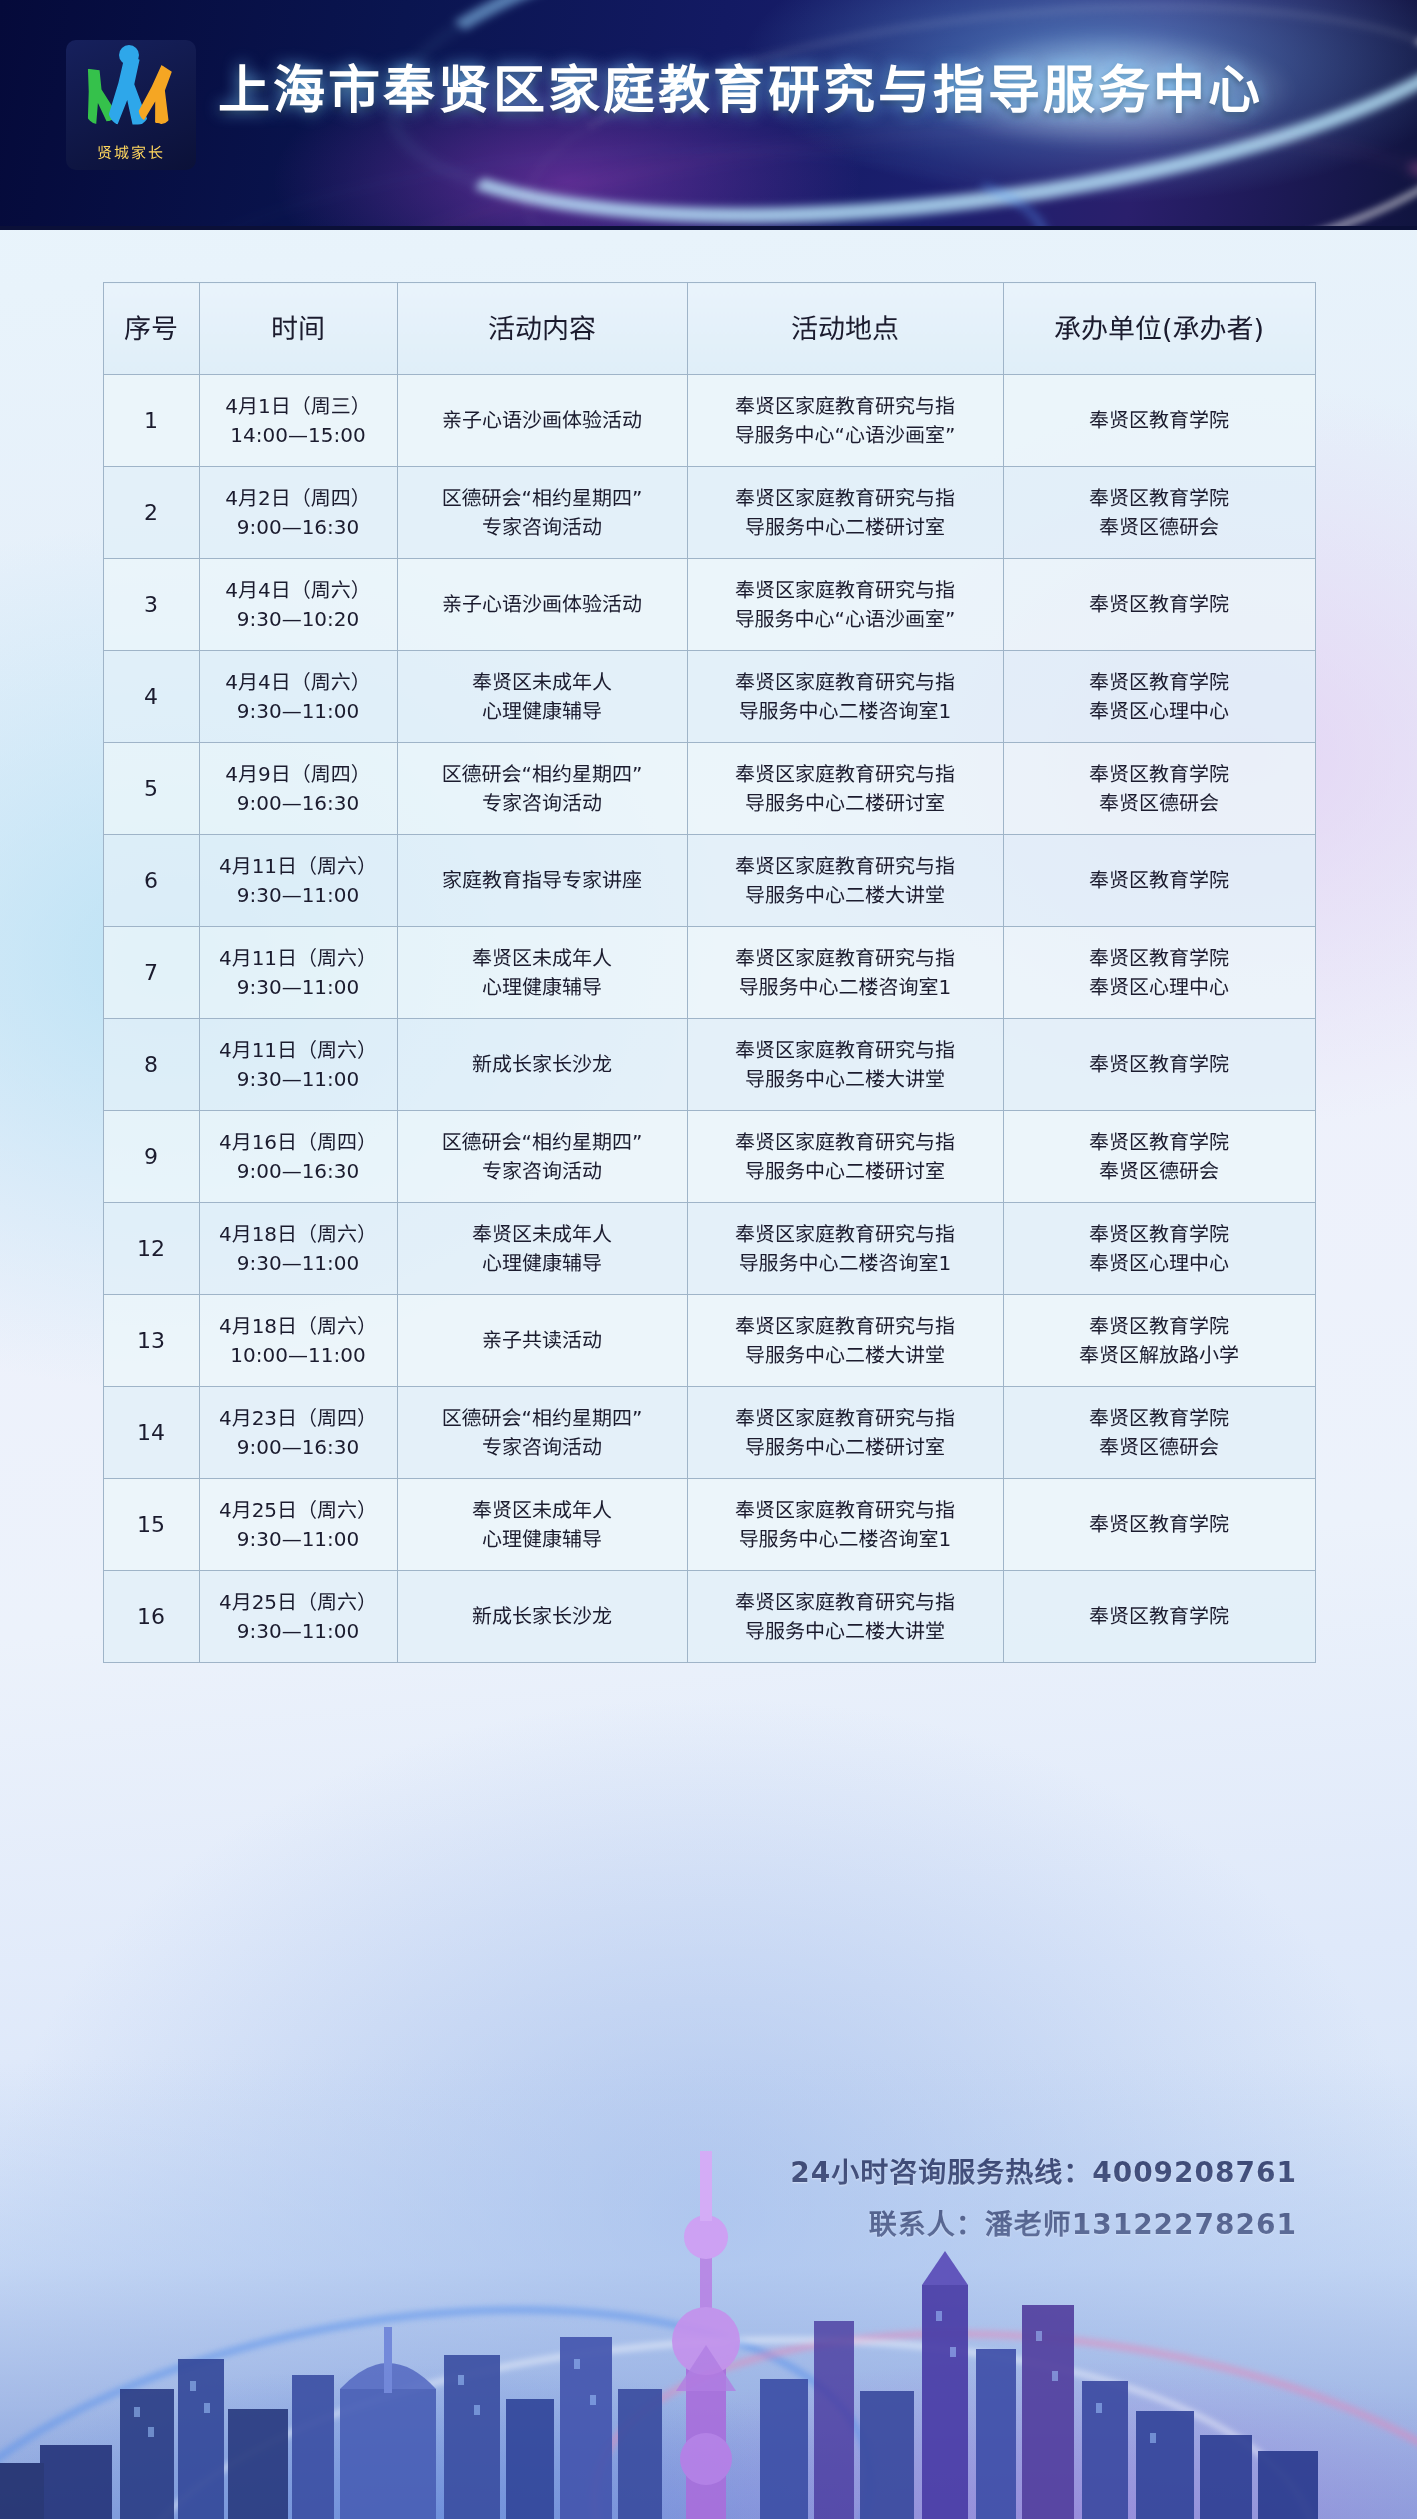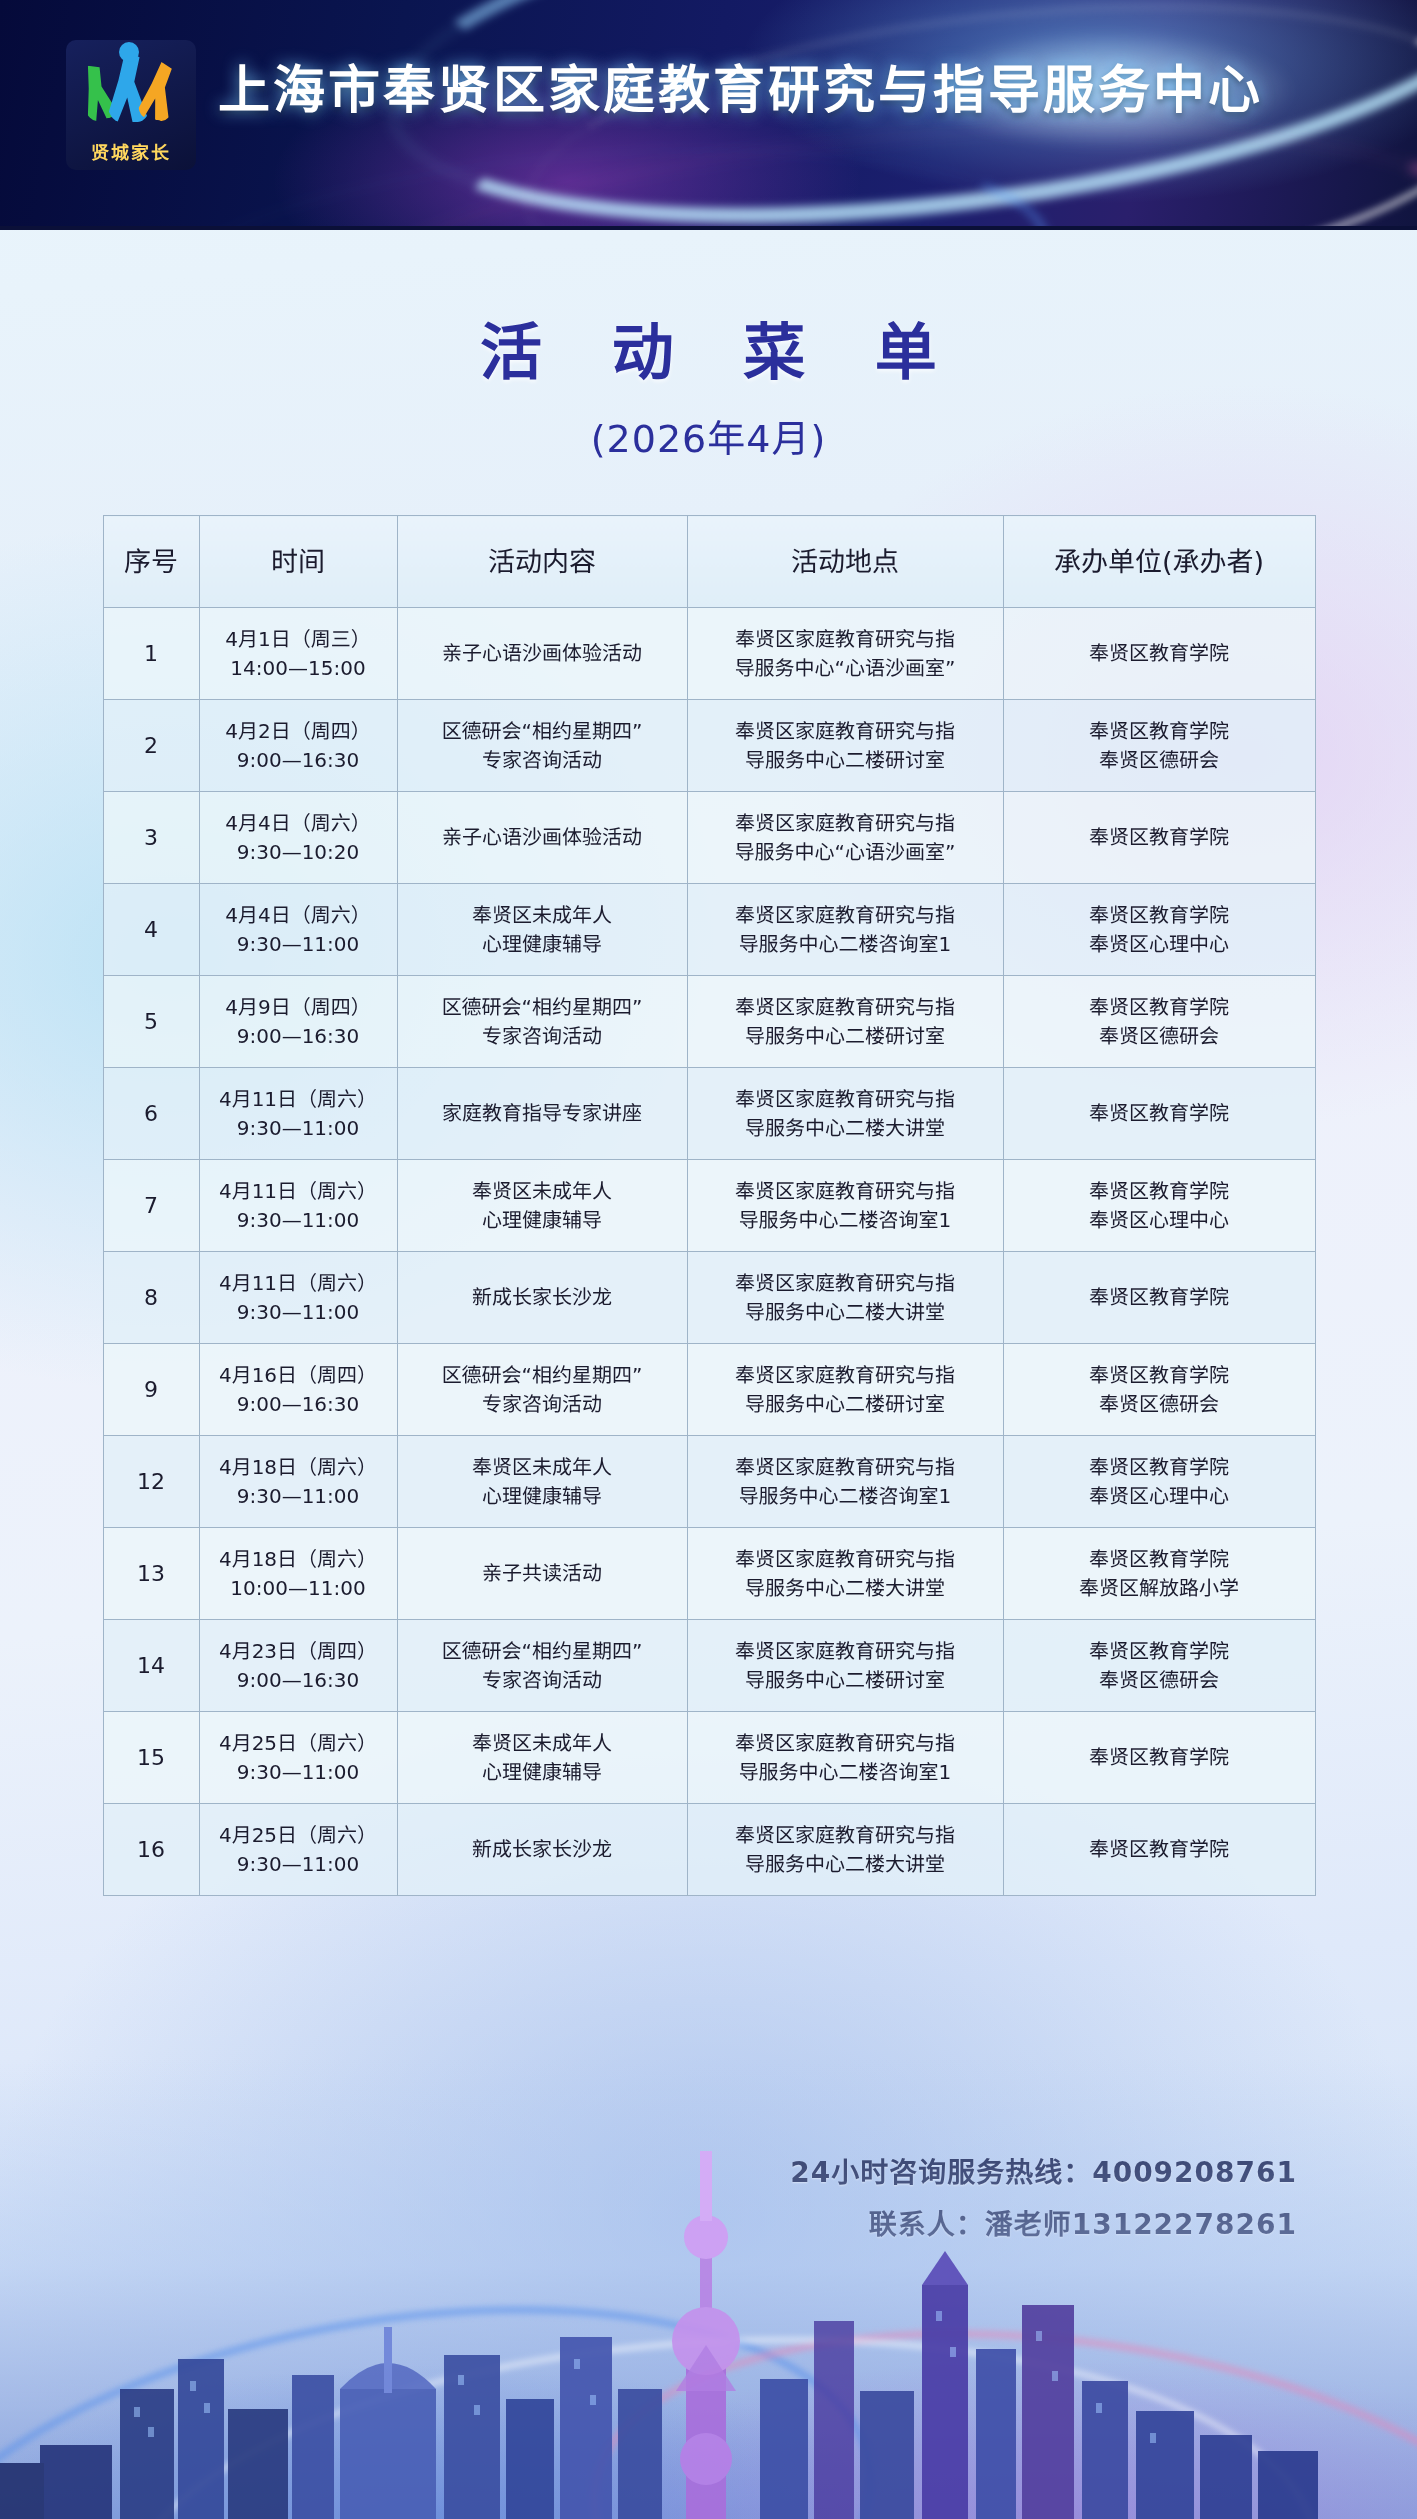--- a/index.html
+++ b/index.html
@@ -102,24 +102,24 @@
     background: #2ea7ea;
   }
   .lf-orange {
     left: 62px; top: 16px; width: 36px; height: 58px;
     background: #f5a623;
     transform: rotate(12deg);
     clip-path: polygon(40% 0%, 72% 8%, 64% 42%, 96% 100%, 56% 100%, 44% 64%, 24% 100%, 0% 96%, 26% 40%);
   }
   .logo-text {
     margin-top: 8px;
-    font-size: 18px;
+    font-size: 15px;
     letter-spacing: 2px;
     color: #ffd75e;
-    font-weight: bold;
+    font-weight: normal;
     white-space: nowrap;
   }
   .hdr-title {
     position: absolute;
     left: 218px; top: 48px;
     font-size: 52px;
     font-weight: bold;
     letter-spacing: 3px;
     color: #ffffff;
     text-shadow: 0 0 16px rgba(120,200,255,0.9), 0 3px 6px rgba(0,0,0,0.5);
@@ -259,24 +259,20 @@
         <span class="logo-figure lf-blue"></span>
         <span class="logo-figure lf-head"></span>
         <span class="logo-figure lf-orange"></span>
       </div>
       <div class="logo-text">贤城家长</div>
     </div>
 
     <div class="hdr-title">上海市奉贤区家庭教育研究与指导服务中心</div>
   </div>
 
-  <div class="title-wrap">
-    <div class="main-title">活 动 菜 单</div>
-    <div class="sub-title">(2026年4月)</div>
-  </div>
 
   <div class="table-wrap">
     <table>
       <colgroup>
         <col class="c1">
           <col class="c2">
           <col class="c3">
           <col class="c4">
           <col class="c5">
       </colgroup>

